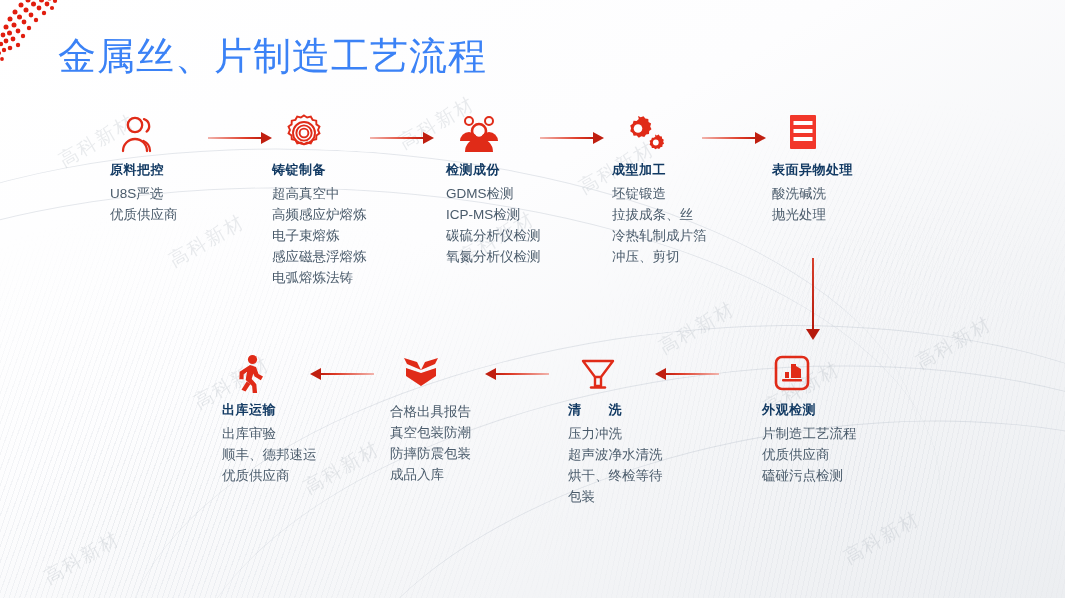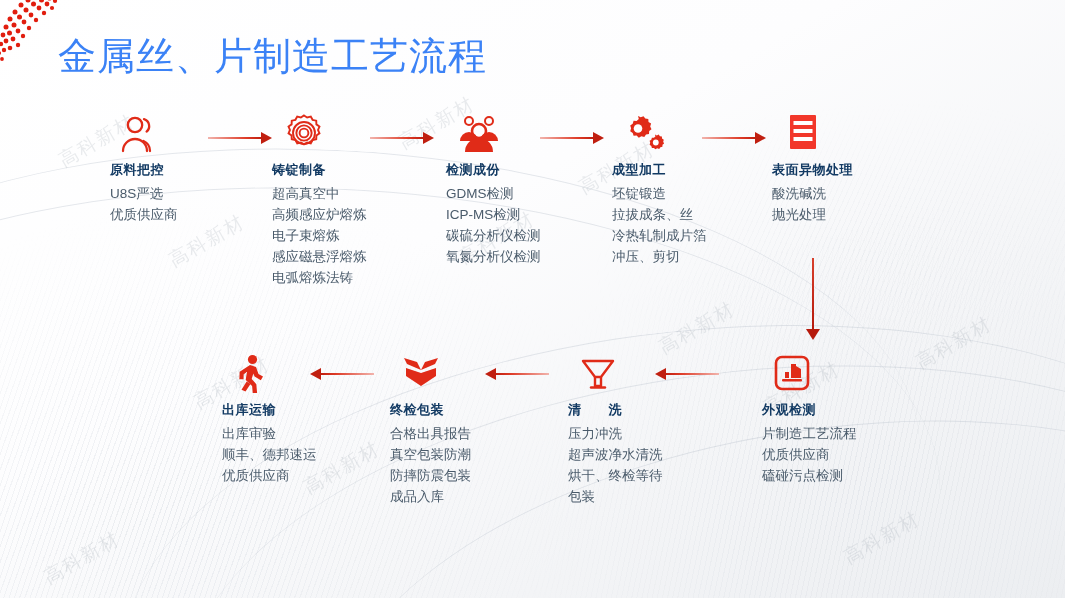--- a/index.html
+++ b/index.html
@@ -418,21 +418,20 @@
   <div class="step" style="left:390px; top:348px;">
     <div class="step-icon">
       <svg width="42" height="38" viewBox="0 0 42 38">
         <g fill="#e02b18">
           <path d="M21 14 L7 8 L4 2 L17 6 Z"></path>
           <path d="M21 14 L35 8 L38 2 L25 6 Z"></path>
           <path d="M6 12 L21 17 L36 12 L36 20 L21 30 L6 20 Z"></path>
         </g>
       </svg>
     </div>
-    <div class="step-title">终检包装</div>
     <div class="step-lines">
       <div class="step-line">合格出具报告</div>
       <div class="step-line">真空包装防潮</div>
       <div class="step-line">防摔防震包装</div>
       <div class="step-line">成品入库</div>
     </div>
   </div>
 
   <div class="arrow-h left" style="left:310px; top:368px; width:64px;">
     <div class="shaft"></div>

